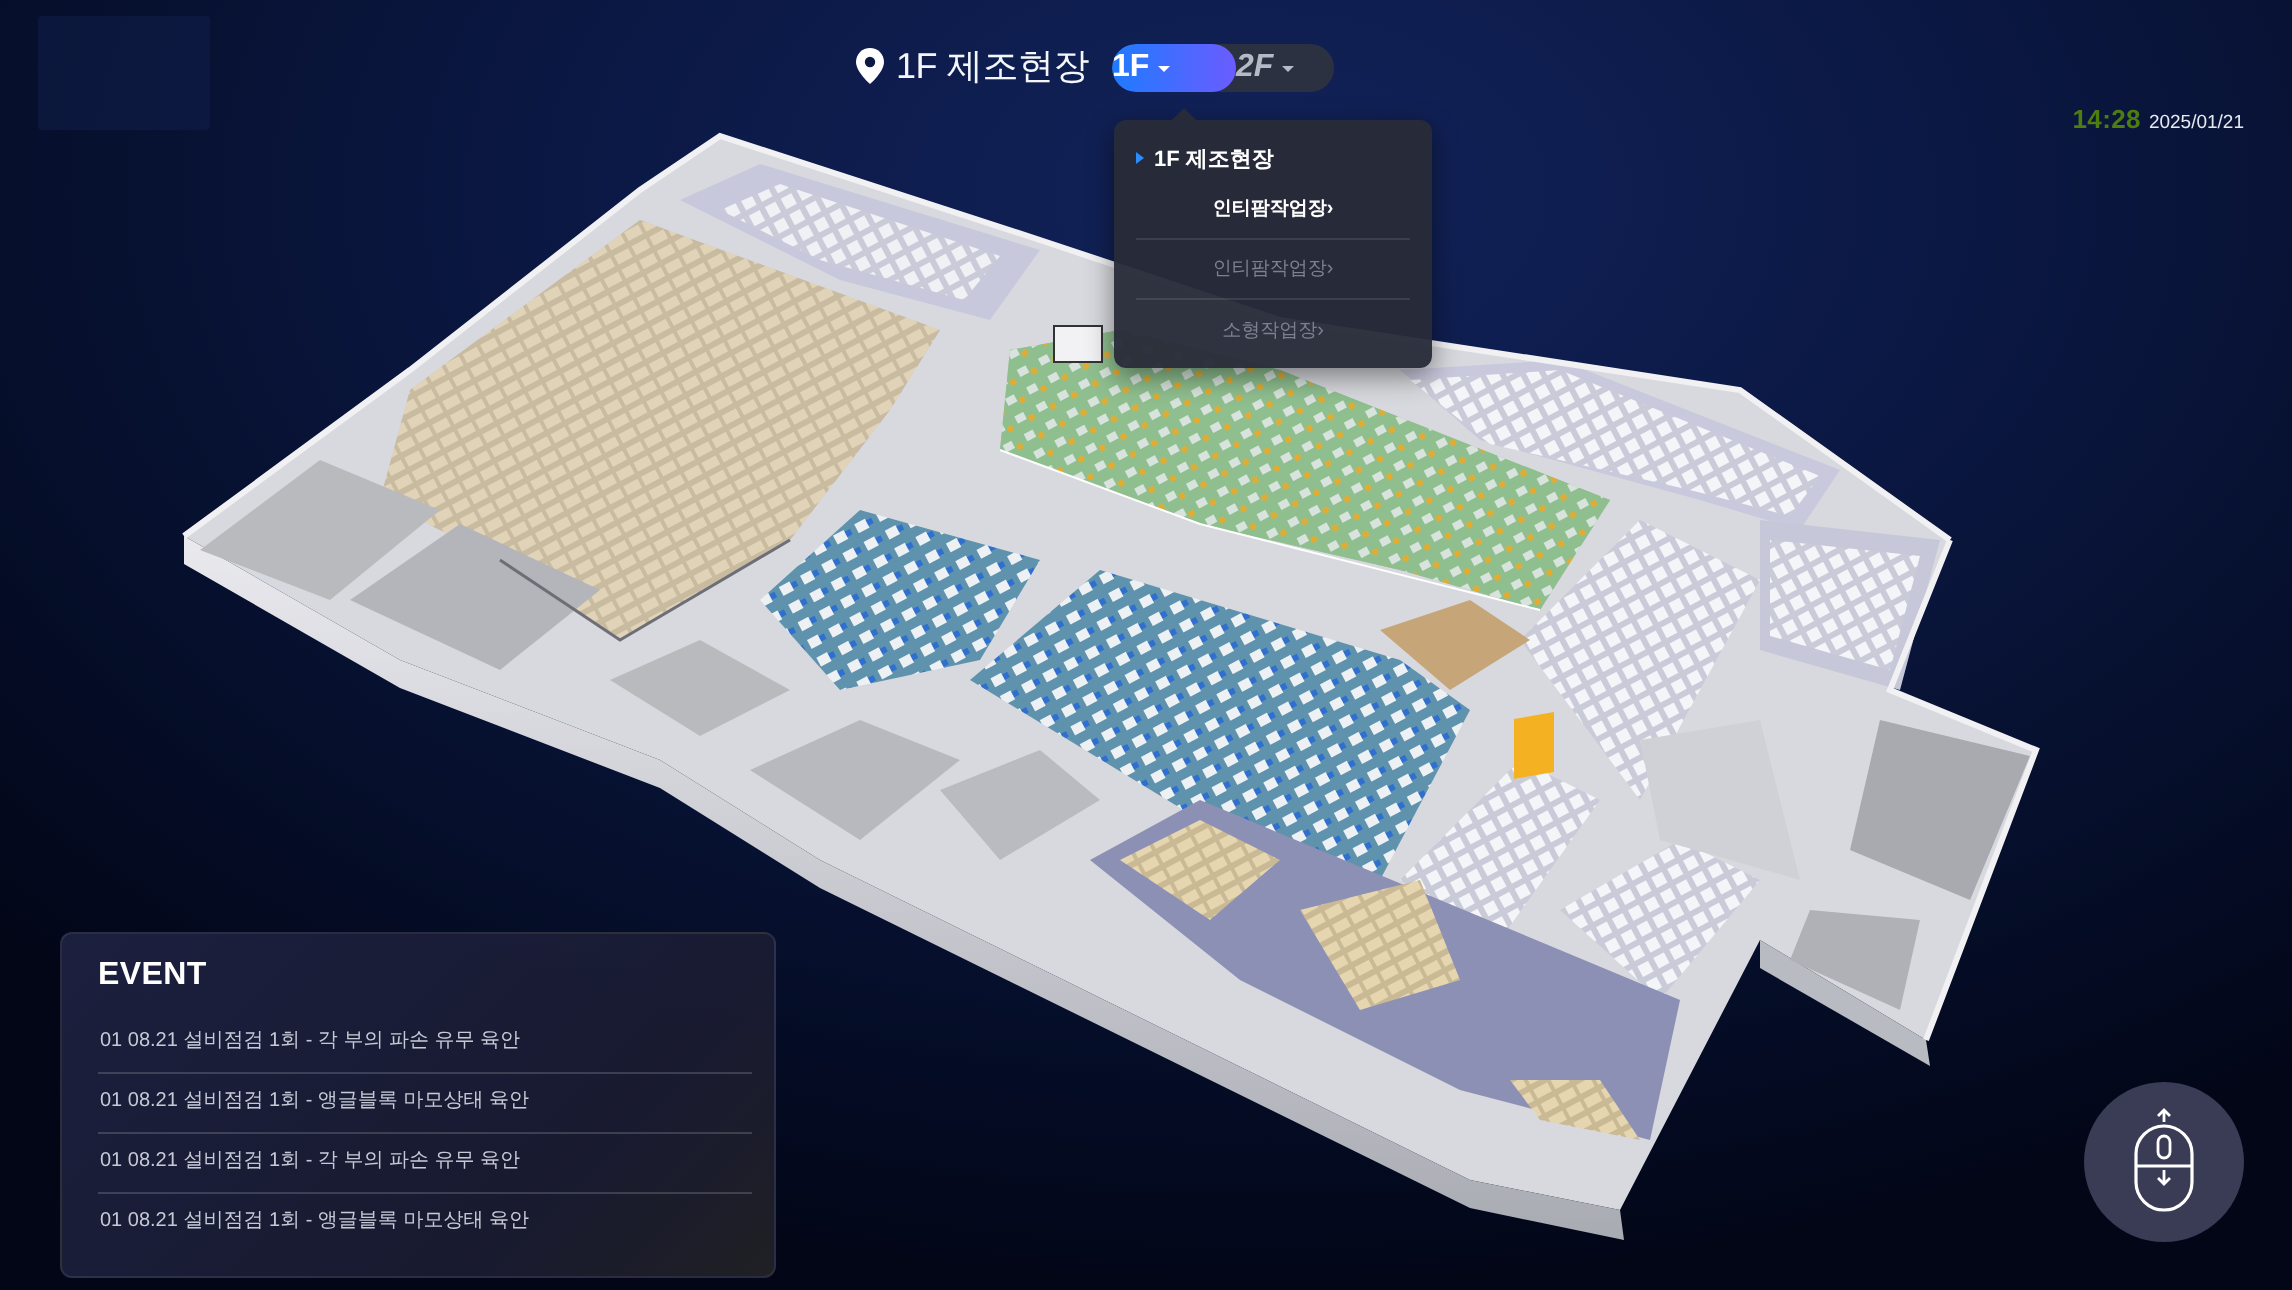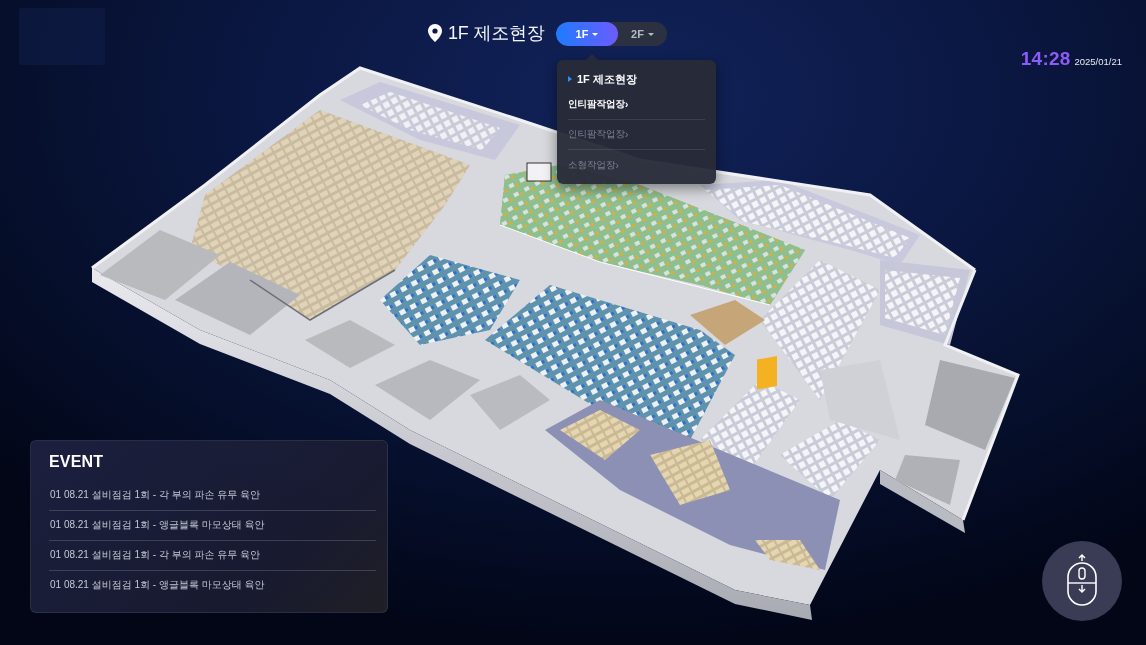--- a/index.html
+++ b/index.html
@@ -23,57 +23,57 @@
     font-size: 18px; font-weight: 500; letter-spacing: -0.2px; color: #f4f6fb;
   }
   .pin-icon { width: 14px; height: 18px; display: inline-block; }
 
   
   .floor-toggle {
     position: absolute; left: 556px; top: 22px; width: 111px; height: 24px;
     border-radius: 12px; background: #2c3142; display: flex; overflow: hidden;
   }
   .floor-btn {
-    width: 62px; height: 24px; border-radius: 12px; display: flex; align-items: center; justify-content: center;
-    gap: 4px; font-size: 11px; font-weight: 600; cursor: pointer; color: #b6bac6;
+    width: 62px; height: 24px; border-radius: 12px; display: flex; align-items: center; 
+    gap: 4px; font-size: 16px; font-weight: 600; cursor: pointer; color: #b6bac6;
   }
   .floor-btn.active { background: linear-gradient(90deg, #1e7bff 0%, #6b5cff 100%); color: #fff; }
-  .floor-btn.inactive { width: 49px; }
+  .floor-btn.inactive { width: 49px; font-style: italic; }
   .caret { width: 0; height: 0; border-left: 3px solid transparent; border-right: 3px solid transparent; border-top: 3px solid currentColor; }
 
   
   .dropdown {
     position: absolute; left: 557px; top: 60px; width: 159px; height: 124px;
     background: rgba(40,43,56,0.96); border-radius: 6px;
     box-shadow: 0 4px 14px rgba(0,0,0,0.45);
     padding: 8px 11px;
   }
   .dropdown::before {
     content: ""; position: absolute; left: 29px; top: -6px;
     border-left: 6px solid transparent; border-right: 6px solid transparent; border-bottom: 6px solid rgba(40,43,56,0.96);
   }
   .dd-head { display: flex; align-items: center; gap: 5px; height: 22px; font-size: 11px; font-weight: 700; color: #fff; }
   .dd-tri { width: 0; height: 0; border-top: 3px solid transparent; border-bottom: 3px solid transparent; border-left: 4px solid #2b8cff; }
   .dd-item {
-    display: flex; align-items: center; justify-content: flex-start;
+    display: flex; align-items: center; justify-content: center;
     height: 30px; font-size: 9.5px; color: #7c8091; border-bottom: 1px solid rgba(255,255,255,0.1);
     cursor: pointer;
   }
   .dd-item:last-child { border-bottom: none; }
   .dd-item.active { color: #fff; font-weight: 700; }
   .dd-chev { font-size: 10px; color: inherit; }
 
   
   .clock { position: absolute; right: 24px; top: 24px; display: flex; align-items: baseline; gap: 4px; }
-  .clock-time { font-size: 19px; font-weight: 700; color: #8b5cf6; letter-spacing: 0.2px; }
+  .clock-time { font-size: 13px; font-weight: 700; color: #4d7c0f; letter-spacing: 0.2px; }
   .clock-date { font-size: 9.5px; color: #e8eaf0; margin-top: 32px; }
 
   
   .event-panel {
-    position: absolute; left: 30px; top: 440px; width: 358px; height: 173px;
+    position: absolute; left: 30px; top: 466px; width: 358px; height: 173px;
     border-radius: 6px; border: 1px solid rgba(255,255,255,0.08);
     background: linear-gradient(135deg, rgba(30,34,66,0.92) 0%, rgba(26,28,50,0.92) 70%, rgba(34,34,38,0.92) 100%);
     padding: 12px 11px 0 18px;
   }
   .event-title { font-size: 16px; font-weight: 700; color: #fff; height: 22px; letter-spacing: 0.2px; }
   .event-list { list-style: none; margin-top: 6px; }
   .event-item {
     height: 30px; line-height: 28px; font-size: 10px; color: #c7c9d6;
     border-bottom: 1px solid rgba(255,255,255,0.16); padding-left: 1px; cursor: pointer;
   }

